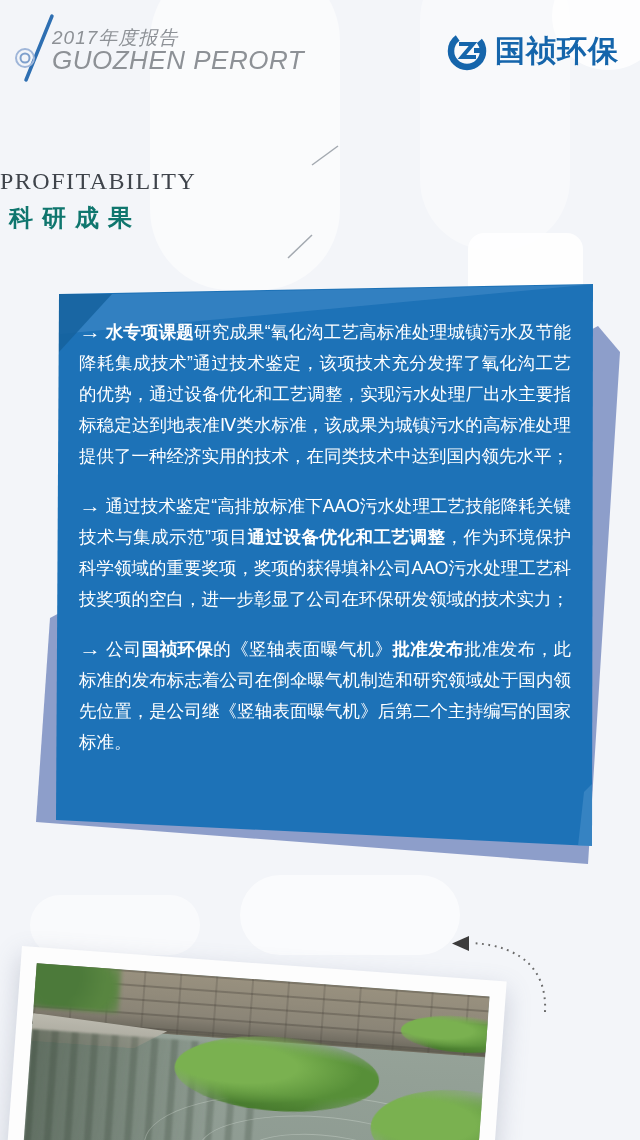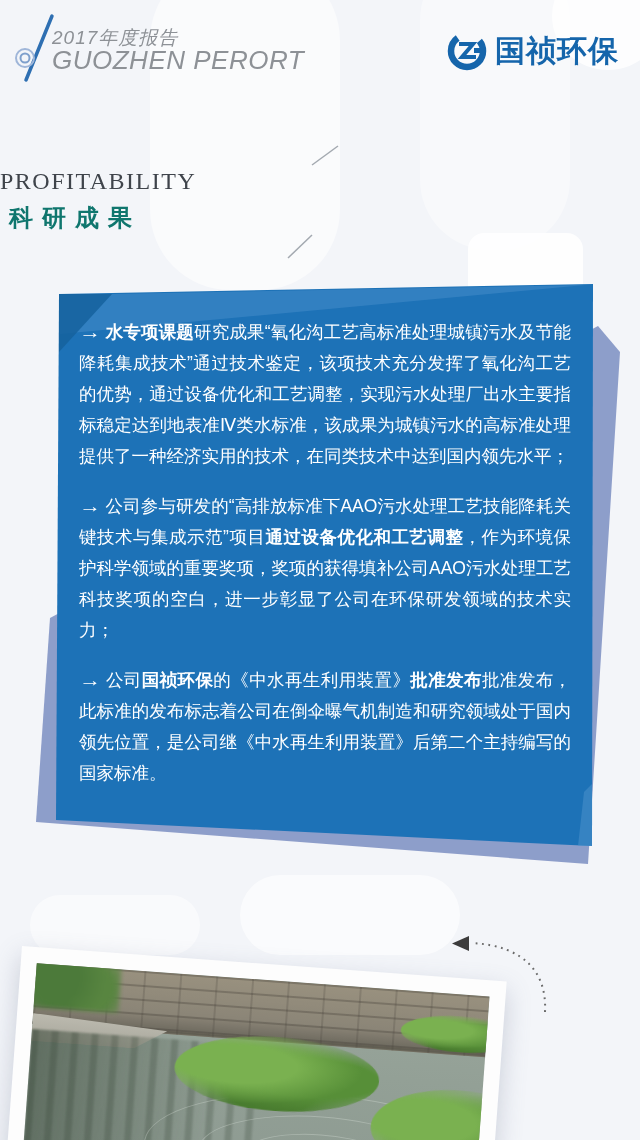--- a/index.html
+++ b/index.html
@@ -136,22 +136,22 @@
   </div>
 
   <div class="layer card-slate"></div>
   <div class="layer card-main"></div>
   <div class="layer card-wedge"></div>
   <div class="layer card-corner"></div>
   <div class="layer card-sliver"></div>
 
   <div class="card-text" id="content-paragraphs">
       <p><span class="arrow">→</span><span class="seg-b">水专项课题</span><span class="seg-r">研究成果“氧化沟工艺高标准处理城镇污水及节能降耗集成技术”通过技术鉴定，该项技术充分发挥了氧化沟工艺的优势，通过设备优化和工艺调整，实现污水处理厂出水主要指标稳定达到地表准Ⅳ类水标准，该成果为城镇污水的高标准处理提供了一种经济实用的技术，在同类技术中达到国内领先水平；</span></p>
-      <p><span class="arrow">→</span><span class="seg-r">公司参与研发的“高排放标准下AAO污水处理工艺技能降耗关键技术与集成示范”项目</span><span class="seg-b">通过设备优化和工艺调整</span><span class="seg-r">，作为环境保护科学领域的重要奖项，奖项的获得填补公司AAO污水处理工艺科技奖项的空白，进一步彰显了公司在环保研发领域的技术实力；</span></p>
-      <p><span class="arrow">→</span><span class="seg-r">公司</span><span class="seg-b">国祯环保</span><span class="seg-r">的《中水再生利用装置》</span><span class="seg-b">批准发布</span><span class="seg-r">批准发布，此标准的发布标志着公司在倒伞曝气机制造和研究领域处于国内领先位置，是公司继《中水再生利用装置》后第二个主持编写的国家标准。</span></p>
+      <p><span class="arrow">→</span><span class="seg-r">通过技术鉴定“高排放标准下AAO污水处理工艺技能降耗关键技术与集成示范”项目</span><span class="seg-b">通过设备优化和工艺调整</span><span class="seg-r">，作为环境保护科学领域的重要奖项，奖项的获得填补公司AAO污水处理工艺科技奖项的空白，进一步彰显了公司在环保研发领域的技术实力；</span></p>
+      <p><span class="arrow">→</span><span class="seg-r">公司</span><span class="seg-b">国祯环保</span><span class="seg-r">的《竖轴表面曝气机》</span><span class="seg-b">批准发布</span><span class="seg-r">批准发布，此标准的发布标志着公司在倒伞曝气机制造和研究领域处于国内领先位置，是公司继《竖轴表面曝气机》后第二个主持编写的国家标准。</span></p>
     </div>
 
   <svg class="curve-arrow" width="106" height="88">
     <path d="M97 82 C 99 44 78 16 24 13" fill="none" stroke="#6a6a6a" stroke-width="2" stroke-dasharray="1.8 4.6"></path>
     <polygon points="21,6 21,21 4,13.5" fill="#3c3c3c"></polygon>
   </svg>
 
   <div class="photo">
     <div class="photo-inner">
       <div class="wall"></div>

